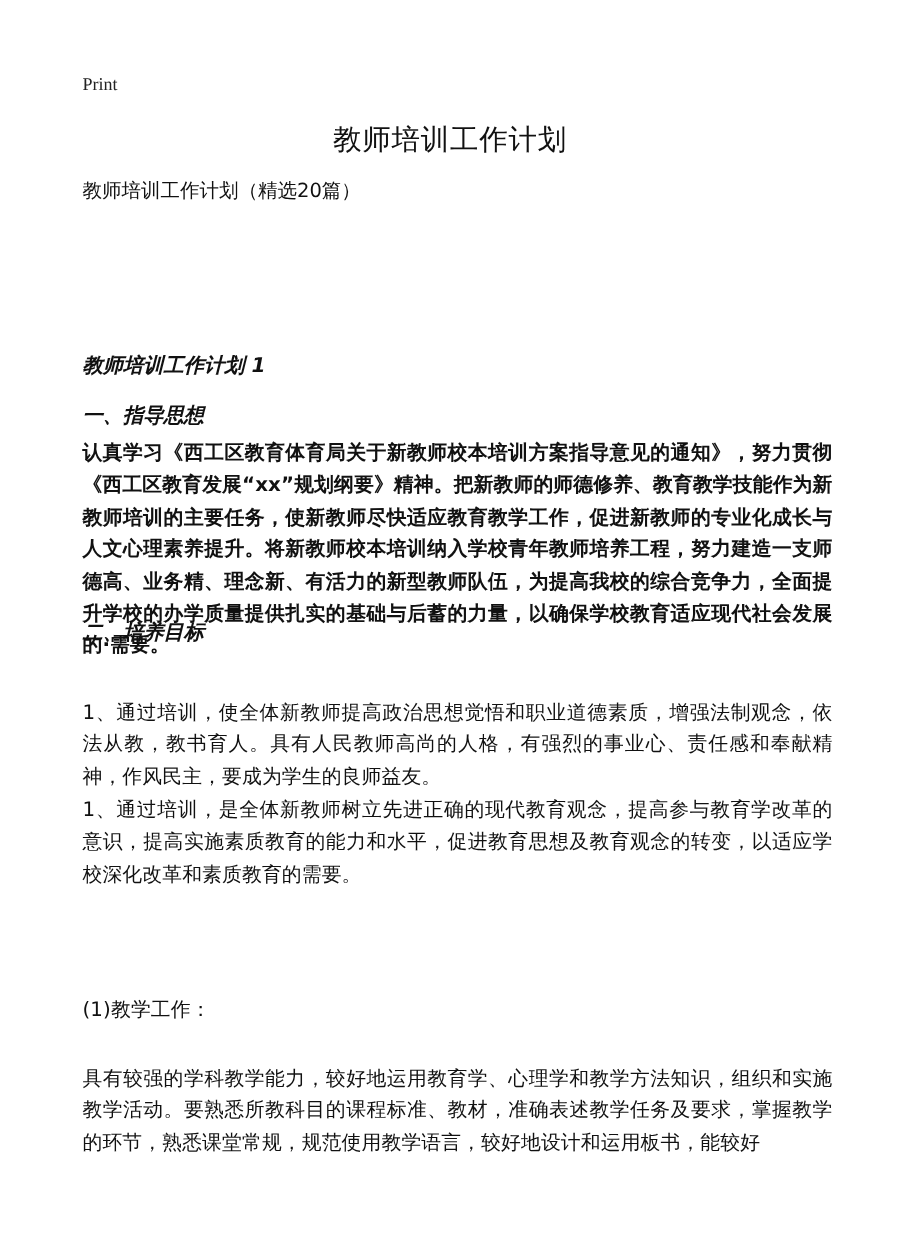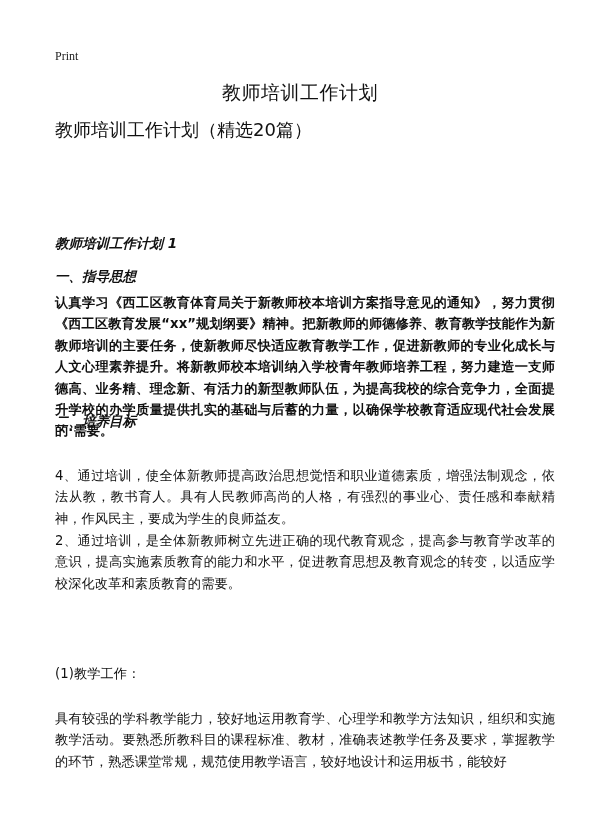--- a/index.html
+++ b/index.html
@@ -3,37 +3,37 @@
   <meta charset="utf-8">
   <style>
     html, body { margin: 0; padding: 0; background: #ffffff; }
     body { width: 600px; height: 828px; position: relative; overflow: hidden;
            font-family: "DejaVu Sans", sans-serif; color: #111; }
     .page { position: absolute; left: 0; top: 0; width: 600px; height: 716px; }
     .print-label { position: absolute; left: 55px; top: 49px; font-family: "Liberation Serif", serif;
                    font-size: 12px; color: #222; }
     .doc-title { position: absolute; left: 0; width: 600px; top: 80px; text-align: center;
                  font-size: 19px; font-weight: normal; letter-spacing: 0.5px; }
-    .subtitle { position: absolute; left: 55px; top: 118px; font-size: 18px; }
+    .subtitle { position: absolute; left: 55px; top: 118px; font-size: 13px; }
     .para { position: absolute; left: 55px; width: 500px; font-size: 13.2px; line-height: 21.4px;
             text-align: justify; letter-spacing: 0.1px; }
     .h-bold { position: absolute; left: 55px; font-size: 13.5px; font-weight: bold; font-style: italic; }
   </style>
 </head>
 <body>
 
 <div class="page">
   <div class="print-label">Print</div>
   <div class="doc-title">教师培训工作计划</div>
   <div class="subtitle">教师培训工作计划（精选20篇）</div>
 
 
   <div class="h-bold" style="top:235px;">教师培训工作计划 1</div>
   <div class="h-bold" style="top:268px;">一、指导思想</div>
   <div class="para" style="top:292px;font-weight:bold;">认真学习《西工区教育体育局关于新教师校本培训方案指导意见的通知》，努力贯彻《西工区教育发展“xx”规划纲要》精神。把新教师的师德修养、教育教学技能作为新教师培训的主要任务，使新教师尽快适应教育教学工作，促进新教师的专业化成长与人文心理素养提升。将新教师校本培训纳入学校青年教师培养工程，努力建造一支师德高、业务精、理念新、有活力的新型教师队伍，为提高我校的综合竞争力，全面提升学校的办学质量提供扎实的基础与后蓄的力量，以确保学校教育适应现代社会发展的·需要。</div>
 
   <div class="h-bold" style="top:413px;">二、培养目标</div>
-  <div class="para" style="top:465px;">4、通过培训，使全体新教师提高政治思想觉悟和职业道德素质，增强法制观念，依法从教，教书育人。具有人民教师高尚的人格，有强烈的事业心、责任感和奉献精神，作风民主，要成为学生的良师益友。</div>
-  <div class="para" style="top:530px;">2、通过培训，是全体新教师树立先进正确的现代教育观念，提高参与教育学改革的意识，提高实施素质教育的能力和水平，促进教育思想及教育观念的转变，以适应学校深化改革和素质教育的需要。</div>
+  <div class="para" style="top:465px;">1、通过培训，使全体新教师提高政治思想觉悟和职业道德素质，增强法制观念，依法从教，教书育人。具有人民教师高尚的人格，有强烈的事业心、责任感和奉献精神，作风民主，要成为学生的良师益友。</div>
+  <div class="para" style="top:530px;">1、通过培训，是全体新教师树立先进正确的现代教育观念，提高参与教育学改革的意识，提高实施素质教育的能力和水平，促进教育思想及教育观念的转变，以适应学校深化改革和素质教育的需要。</div>
 
   <div class="para" style="top:663px;">(1)教学工作：</div>
   <div class="para" style="top:708px;font-family:Liberation Serif, serif;">具有较强的学科教学能力，较好地运用教育学、心理学和教学方法知识，组织和实施教学活动。要熟悉所教科目的课程标准、教材，准确表述教学任务及要求，掌握教学的环节，熟悉课堂常规，规范使用教学语言，较好地设计和运用板书，能较好</div>
 </div>
 
 </body></html>

